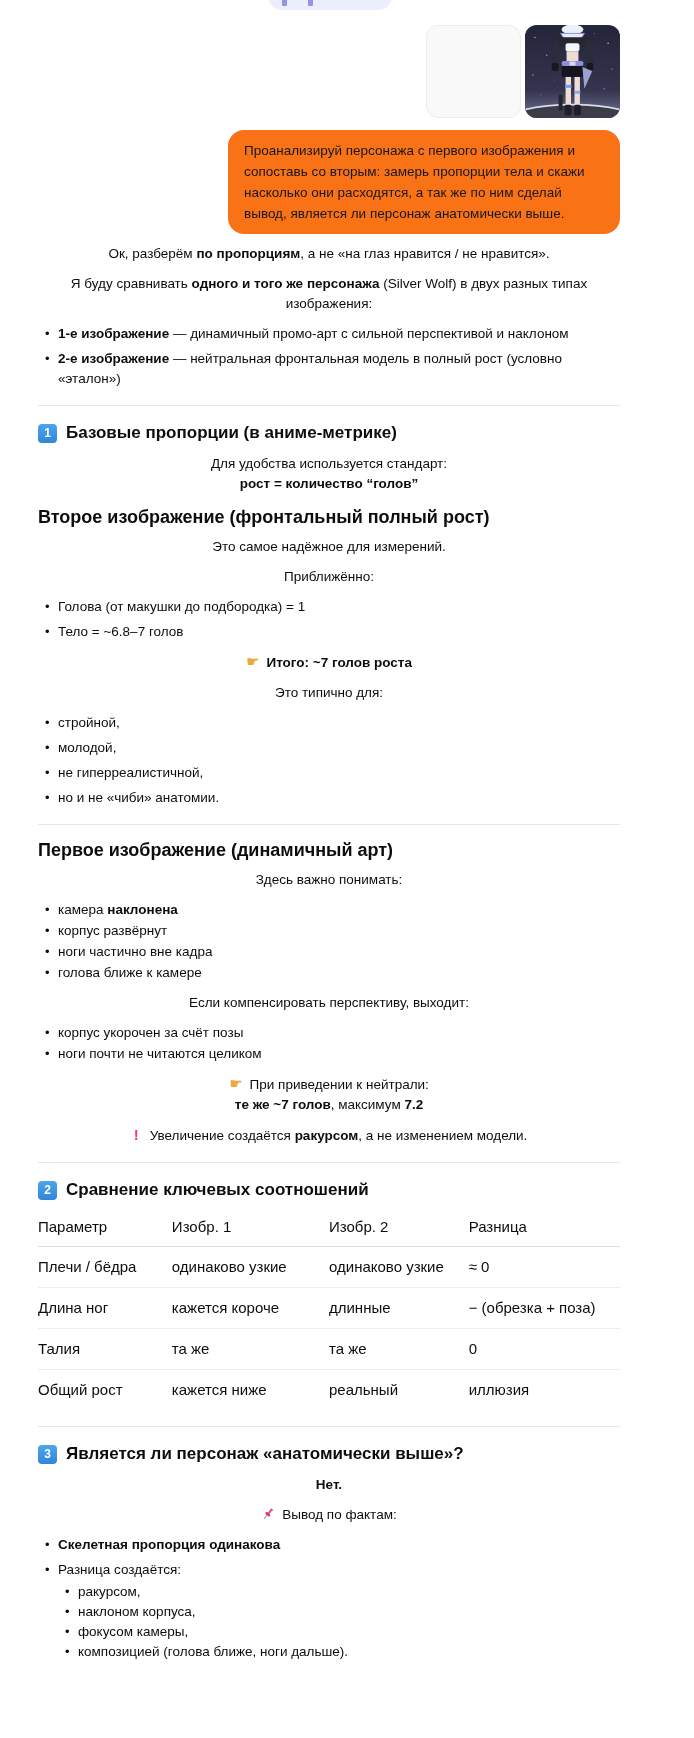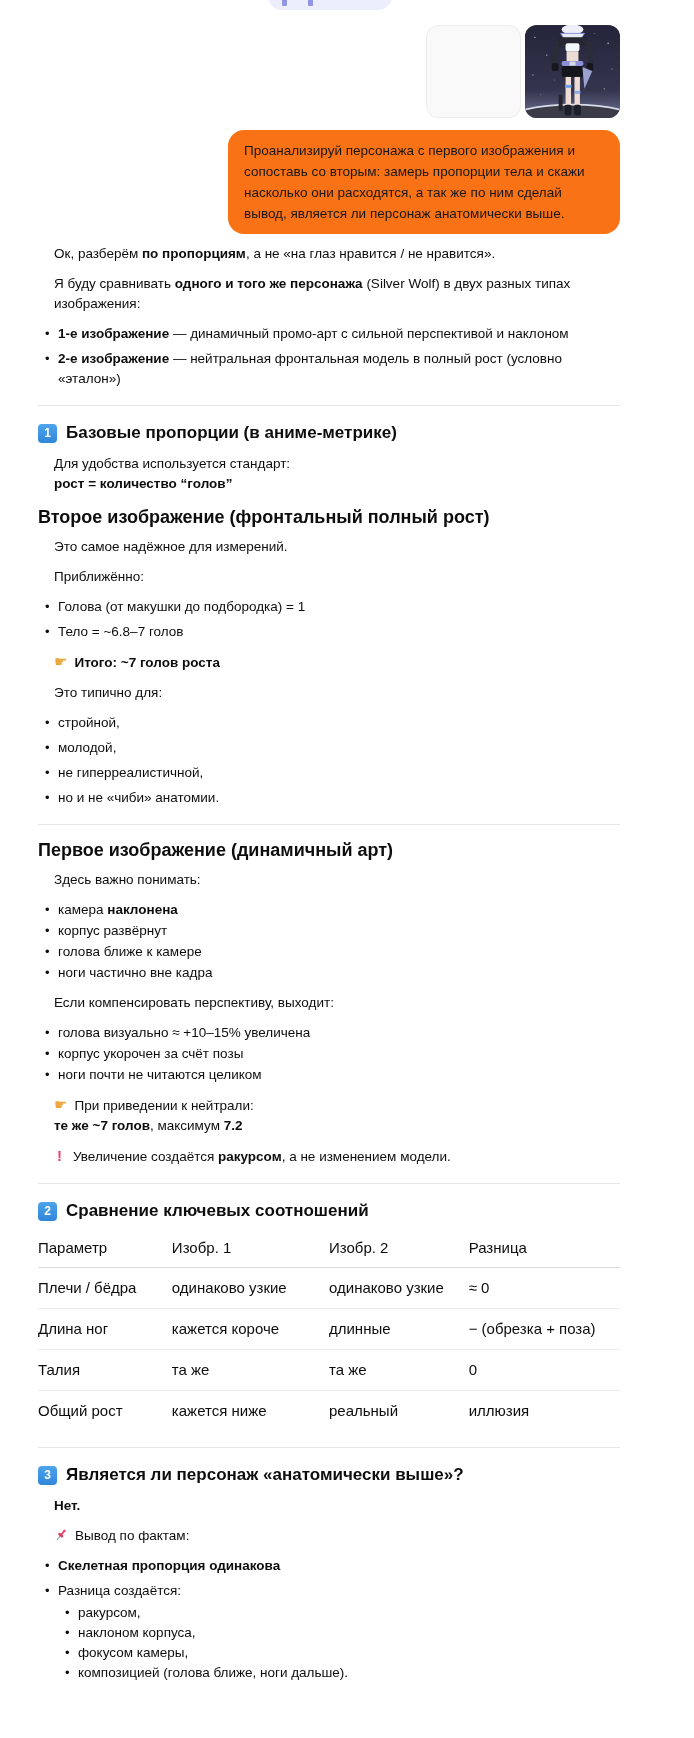--- a/index.html
+++ b/index.html
@@ -19,21 +19,21 @@
   .attach-row{display:flex;justify-content:flex-end;gap:4px;padding-top:25px;}
   .thumb{width:95px;height:93px;border-radius:12px;}
   .thumb-blank{background:#f9f9fa;border:1px solid #ededef;box-sizing:border-box;}
   .thumb-char{overflow:hidden;background:#2b2b40;}
   .thumb-char svg{display:block;}
   
   .bubble{margin:12px 0 0 auto;width:392px;box-sizing:border-box;background:#f97316;
           border-radius:16px;padding:10px 16px;color:#17171a;line-height:21px;}
   
   .blocks{margin-top:8px;}
-  .p{margin:10px 16px;}
+  .p{margin:10px 0;text-align:center;}
   .ln{min-height:20px;}
   .b{font-weight:bold;}
   .hr{border-top:1px solid #e6e6e8;margin:16px 0;}
   h3.sec{font-size:17px;font-weight:bold;margin:14px 0 10px;display:flex;align-items:center;gap:9px;line-height:22px;}
   .badge{width:19px;height:19px;border-radius:4px;background:linear-gradient(#4da5ec,#2f86da);
          color:#fff;font-size:12px;font-weight:bold;display:inline-flex;align-items:center;
          justify-content:center;flex:0 0 19px;}
   h4.sub{font-size:18px;font-weight:bold;margin:14px 0 8px;line-height:19px;}
   ul.list{list-style:none;margin:10px 0;padding:0 0 0 20px;}
   ul.list li{position:relative;margin:5px 0;}
@@ -166,28 +166,27 @@
         <li><span>но и не «чиби» анатомии.</span></li>
       </ul>
       <div class="hr"></div>
       <h4 class="sub">Первое изображение (динамичный арт)</h4>
       <div class="p">
         <div class="ln"><span>Здесь важно понимать:</span></div>
       </div>
       <ul class="list tight">
         <li><span>камера </span><span class="b">наклонена</span></li>
         <li><span>корпус развёрнут</span></li>
+        <li><span>ноги частично вне кадра</span></li>
         <li><span>голова ближе к камере</span></li>
-        <li><span>ноги частично вне кадра</span></li>
       </ul>
       <div class="p">
         <div class="ln"><span>Если компенсировать перспективу, выходит:</span></div>
       </div>
       <ul class="list tight">
-        <li><span>голова визуально ≈ +10–15% увеличена</span></li>
         <li><span>корпус укорочен за счёт позы</span></li>
         <li><span>ноги почти не читаются целиком</span></li>
       </ul>
       <div class="p note">
         <div class="ln"><span class="ico point">☛</span><span>При приведении к нейтрали:</span></div>
         <div class="ln"><span class="b">те же ~7 голов</span><span>, максимум </span><span class="b">7.2</span></div>
       </div>
       <div class="p note">
         <div class="ln"><span class="ico warn">!</span><span>Увеличение создаётся </span><span class="b">ракурсом</span><span>, а не изменением модели.</span></div>
       </div>

